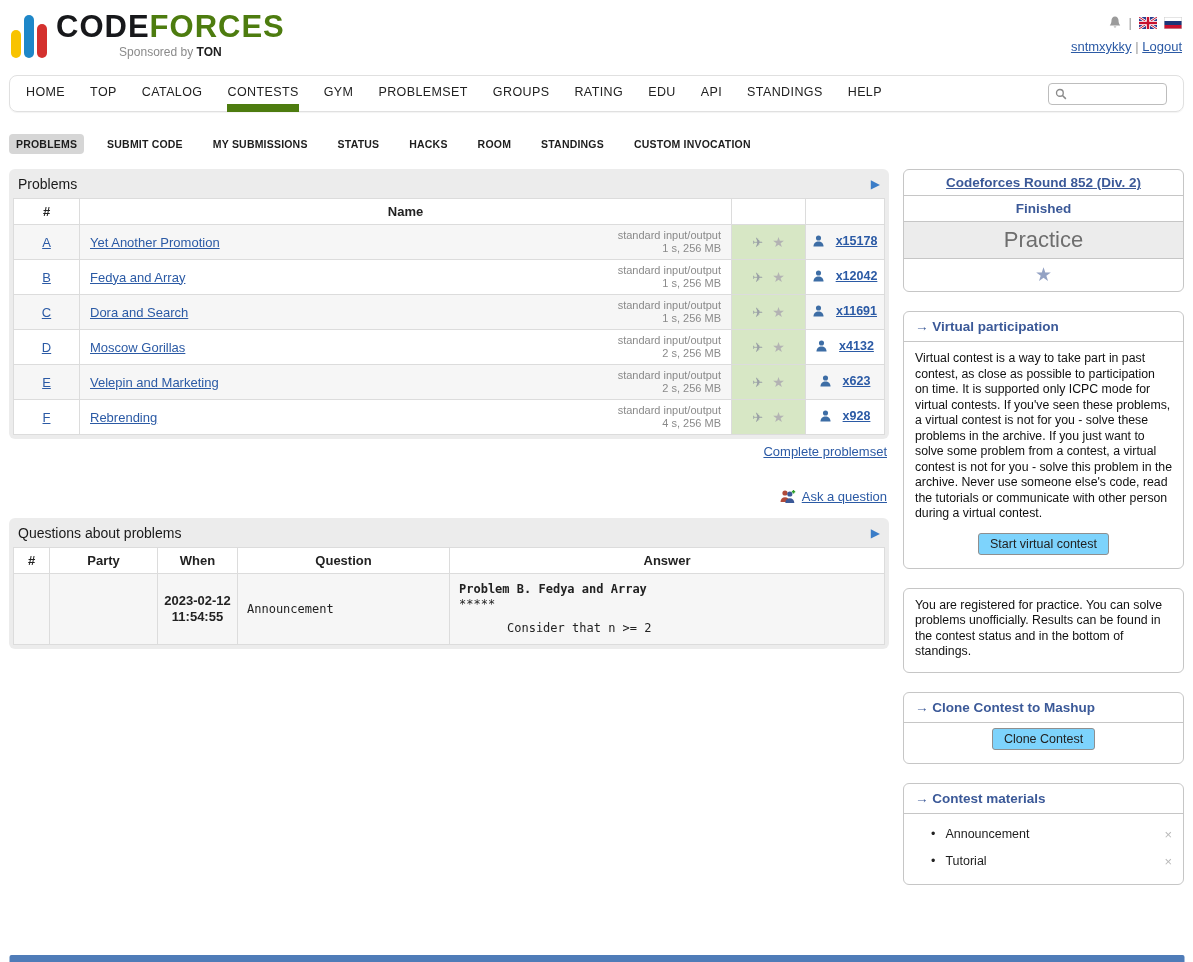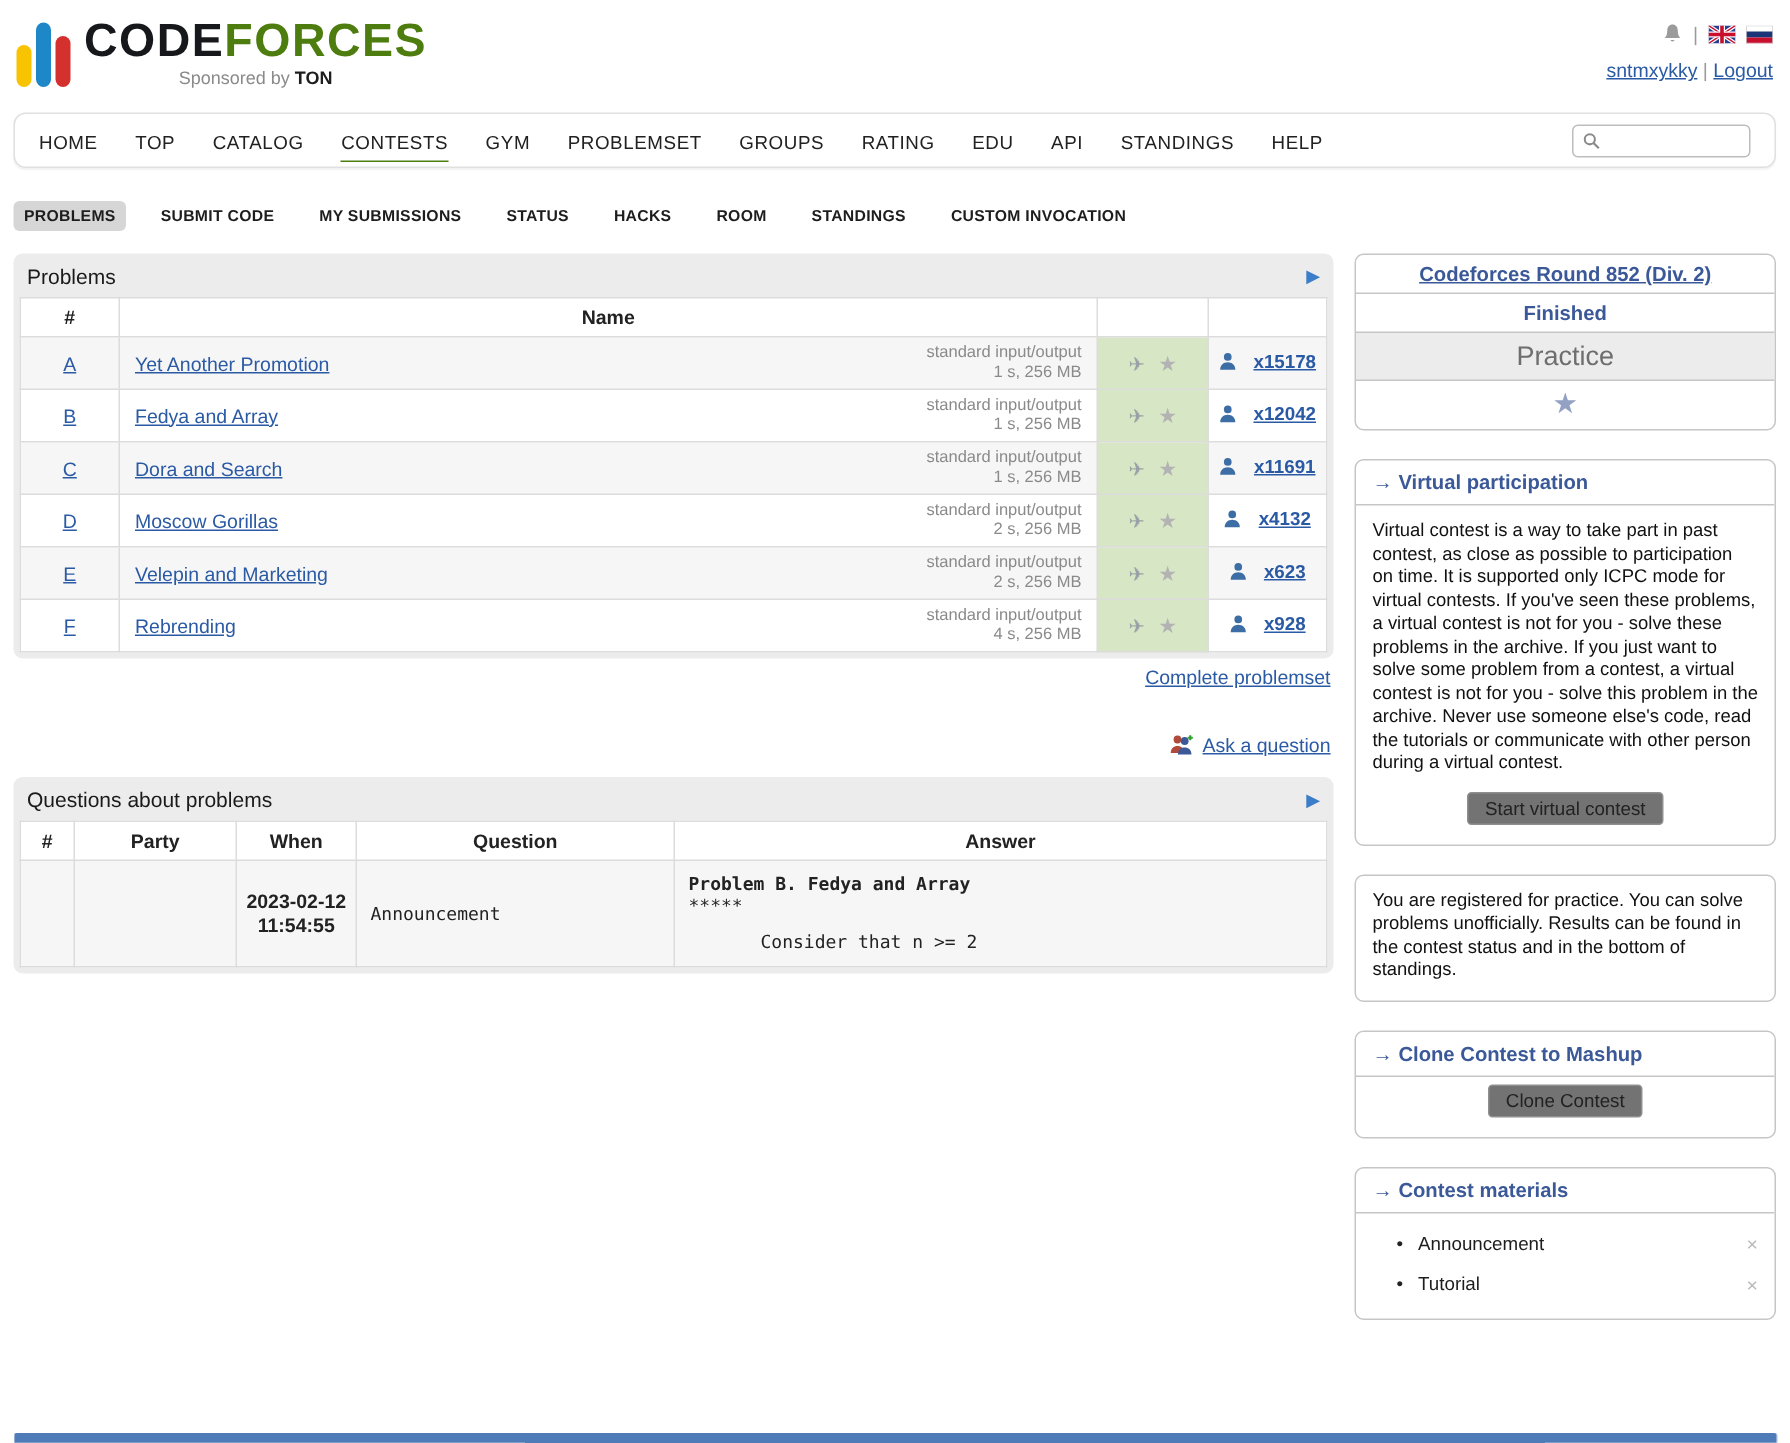--- a/index.html
+++ b/index.html
@@ -38,21 +38,21 @@
   .mainmenu {
     margin-top: 8px; border: 1px solid #e0e0e0; border-radius: 8px;
     display: flex; align-items: center; justify-content: space-between;
     padding: 0 16px; height: 37px; box-shadow: 0 1px 1px rgba(0,0,0,.05);
   }
   .mainmenu ul { list-style: none; display: flex; gap: 25px; margin: 0; padding: 0; }
   .mainmenu a {
     font-size: 12.5px; color: #212121; text-decoration: none;
     letter-spacing: .4px; padding: 10px 0 8px; display: inline-block;
   }
-  .mainmenu a.active { padding-bottom: 5px; border-bottom: 1px solid #4d7c0f; }
+  .mainmenu a.active { padding-bottom: 5px; border-bottom: 8px solid #4d7c0f; }
   .menu-search {
     display: flex; align-items: center; gap: 5px;
     border: 1px solid #bdbdbd; border-radius: 4px; background: #fff; padding: 2px 6px;
   }
   .menu-search input { border: none; outline: none; width: 88px; font-size: 12px; font-family: inherit; }
 
   
   .subnav { margin-top: 22px; display: flex; gap: 16px; align-items: center; }
   .subnav a {
     color: #1d1d1d; text-decoration: none; font-size: 10.5px; font-weight: bold;
@@ -104,27 +104,27 @@
   .ans-line.b { font-weight: bold; }
   .ans-line.gap { margin-top: 9px; margin-left: 48px; }
   td.q-empty { padding: 6px; }
 
   
   .side-box { border: 1px solid #c6c6c6; border-radius: 6px; background: #fff; margin-bottom: 19px; overflow: hidden; }
   .contest-box .row { border-bottom: 1px solid #c6c6c6; text-align: center; padding: 5px 6px; }
   .contest-box .row:last-child { border-bottom: none; }
   .cb-title a { font-weight: bold; font-size: 13.5px; color: #3b5998; }
   .cb-phase { font-weight: bold; color: #3b5998; font-size: 13.5px; }
-  .cb-mode { font-size: 18px; color: #6e6e6e; background: #ececec; padding: 4px 6px; }
+  .cb-mode { font-size: 22px; color: #6e6e6e; background: #ececec; padding: 4px 6px; }
   .cb-star { font-size: 19px; color: #93a2c4; padding: 2px 6px 4px; cursor: pointer; line-height: 22px; }
   .sb-title { padding: 7px 11px; border-bottom: 1px solid #c6c6c6; font-weight: bold; font-size: 13.5px; color: #3b5998; }
   .sb-body { padding: 9px 11px 6px; font-size: 12.3px; line-height: 15.5px; color: #111; }
   .sb-body.center { text-align: center; }
   .sb-btn {
-    display: block; margin: 5px auto 13px; background: #737373; border: 1px solid #8f8f8f;
+    display: block; margin: 5px auto 13px; background: #7dd3fc; border: 1px solid #8f8f8f;
     border-radius: 3px; font-size: 12.5px; padding: 3px 11px; font-family: inherit; cursor: pointer; color: #222;
   }
   .materials ul { list-style: none; margin: 7px 0 9px; padding: 0; }
   .materials li { display: flex; align-items: center; padding: 6px 11px 6px 27px; font-size: 12.5px; }
   .materials .bullet { margin-right: 10px; color: #222; }
   .materials .mlabel { flex: 1; color: #1d1d1d; text-decoration: none; cursor: pointer; }
   .materials .cross { color: #b9b9b9; cursor: pointer; font-size: 13px; }
 
   .footer-strip {
     position: fixed; bottom: 0; left: 50%; transform: translateX(-50%);

